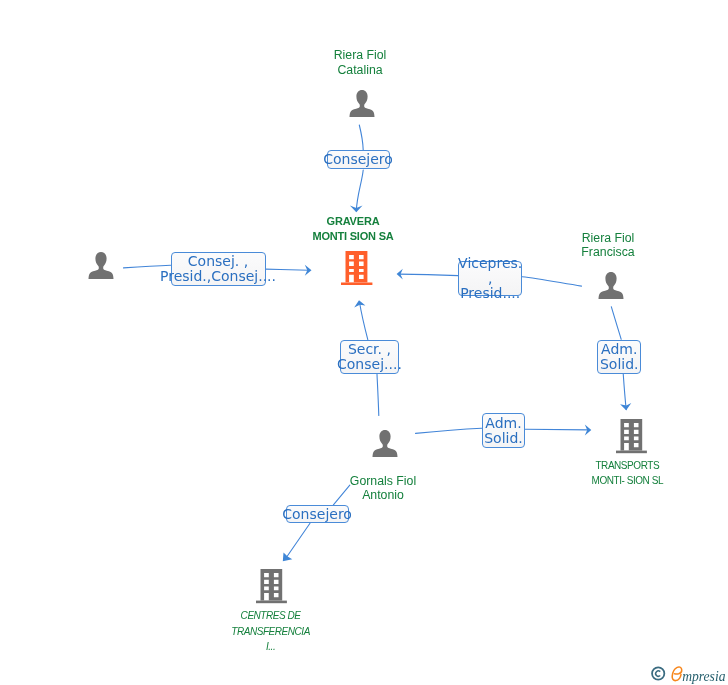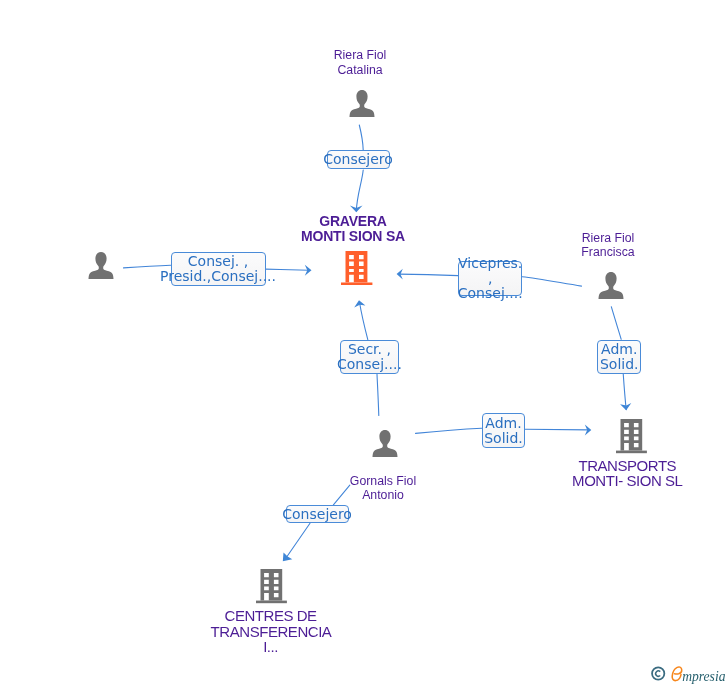--- a/index.html
+++ b/index.html
@@ -2,24 +2,24 @@
 <html><head>
 <meta charset="utf-8">
 <title>GRAVERA MONTI SION SA - relationship graph</title>
 <style>
   html,body{margin:0;padding:0;}
   body{width:728px;height:685px;background:#ffffff;font-family:"Liberation Sans",sans-serif;
        position:relative;overflow:hidden;}
   #stage{position:absolute;left:0;top:0;width:728px;height:685px;}
   svg.edges{position:absolute;left:0;top:0;width:728px;height:685px;}
   .node{position:absolute;width:36px;height:40px;}
-  .nlabel{position:absolute;text-align:center;color:#4c1d95;font-size:12.3px;
+  .nlabel{position:absolute;text-align:center;color:#15803d;font-size:12.3px;
           line-height:14.8px;white-space:pre-line;}
-  .nlabel.company{font-size:15px;line-height:15.75px;letter-spacing:-0.45px;}
-  .nlabel.main{font-weight:bold;font-size:14px;line-height:15.2px;letter-spacing:-0.2px;}
+  .nlabel.company{font-size:10px;line-height:15.75px;letter-spacing:-0.45px;}
+  .nlabel.main{font-weight:bold;font-size:11px;line-height:15.2px;letter-spacing:-0.2px;}
   .elabel{position:absolute;box-sizing:border-box;border:1.4px solid #4a8bd8;
           border-radius:4px;background:linear-gradient(180deg,#fbfbfc 0%,#f4f4f5 100%);
           color:#2a6fc0;font-family:"DejaVu Sans",sans-serif;font-size:14px;
           line-height:15.1px;text-align:center;display:flex;align-items:center;justify-content:center;
           white-space:pre-line;}
   .wm{position:absolute;left:650px;top:664px;}
 </style>
 </head>
 <body>
 
@@ -89,29 +89,29 @@
     </div>
 <div class="nlabel company" style="left:567.3px;top:457.5px;width:120px;">TRANSPORTS
 MONTI- SION SL</div>
 <div class="node" style="left:260.4px;top:569.1px;">
       <svg width="36" height="40" viewBox="0 0 36 40" style="position:absolute;left:-4.5px;top:-1px;">
         <path fill="#717171" d="M4.5 1h21.7v31.6H4.5z"></path>
         <path fill="#ffffff" d="M8.1 5h4.7v4.2H8.1z M17.9 5h4.6v4.2h-4.6z M8.1 11.7h4.7v4.3H8.1z M17.9 11.7h4.6v4.3h-4.6z M8.1 18.5h4.7v3.8H8.1z M17.9 18.5h4.6v3.8h-4.6z M8.1 25h4.7v7.6H8.1z M17.9 25h4.6v4.2h-4.6z"></path>
         <path fill="#717171" d="M0 32.6h30.9v2.6H0z"></path>
       </svg>
     </div>
-<div class="nlabel company" style="left:210.6px;top:607.8px;width:120px;">CENTRES DE
+<div class="nlabel company" style="left:210.6px;top:607.8px;width:120px;font-style:italic;">CENTRES DE
 TRANSFERENCIA
 I...</div>
 
 <div class="elabel" style="left:326.5px;top:150.3px;width:63px;height:18.5px;">Consejero</div>
 <div class="elabel" style="left:170.5px;top:251.6px;width:95px;height:34.5px;text-align:center;">Consej. ,
 Presid.,Consej....</div>
 <div class="elabel" style="left:458.2px;top:261.4px;width:64px;height:35px;">Vicepres. ,
-Consej....</div>
+Presid....</div>
 <div class="elabel" style="left:339.7px;top:340px;width:59.5px;height:34.1px;">Secr. ,
 Consej....</div>
 <div class="elabel" style="left:597.4px;top:339.6px;width:43.7px;height:34.2px;">Adm.
 Solid.</div>
 <div class="elabel" style="left:481.7px;top:413.4px;width:43.6px;height:35px;">Adm.
 Solid.</div>
 <div class="elabel" style="left:285.5px;top:504.9px;width:63.2px;height:18.4px;">Consejero</div>
 
 </div>
 

